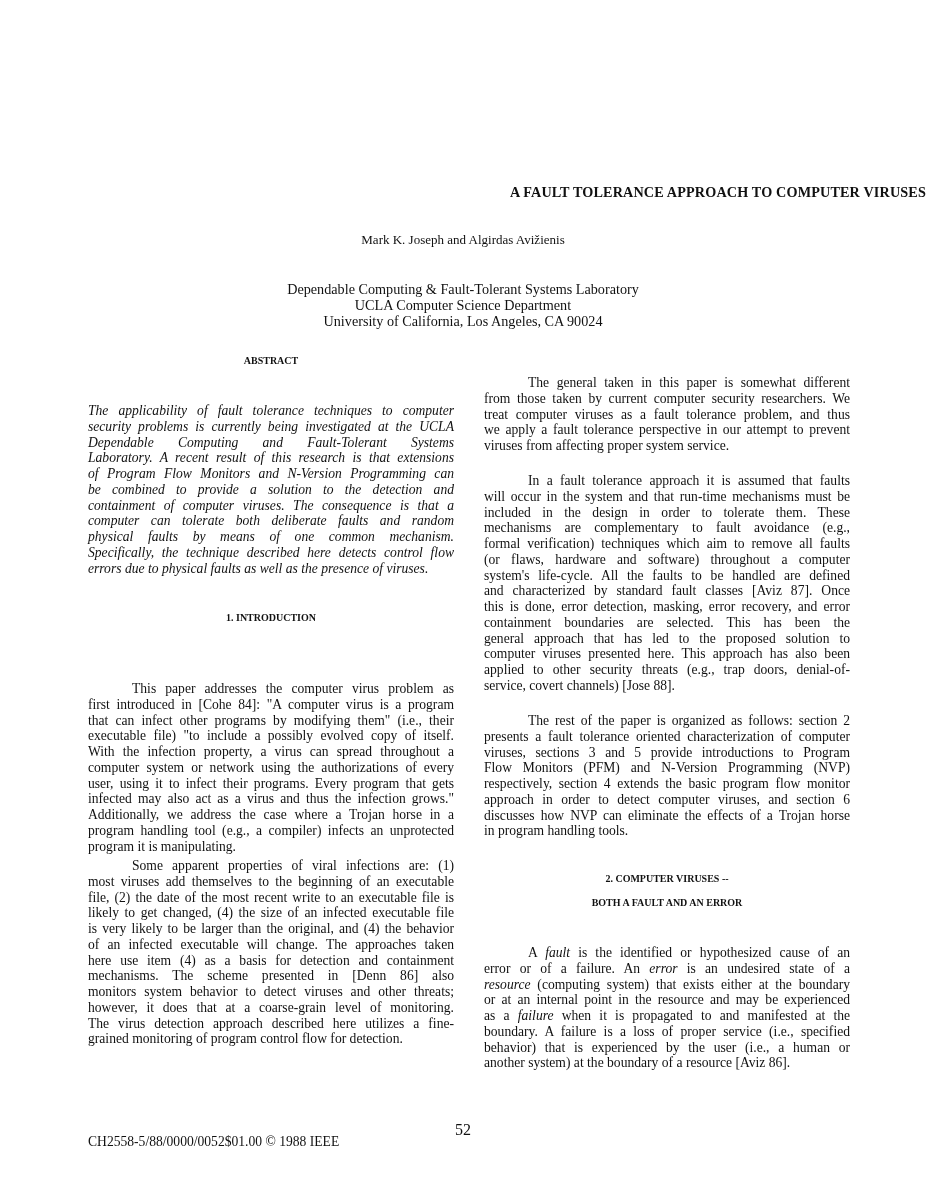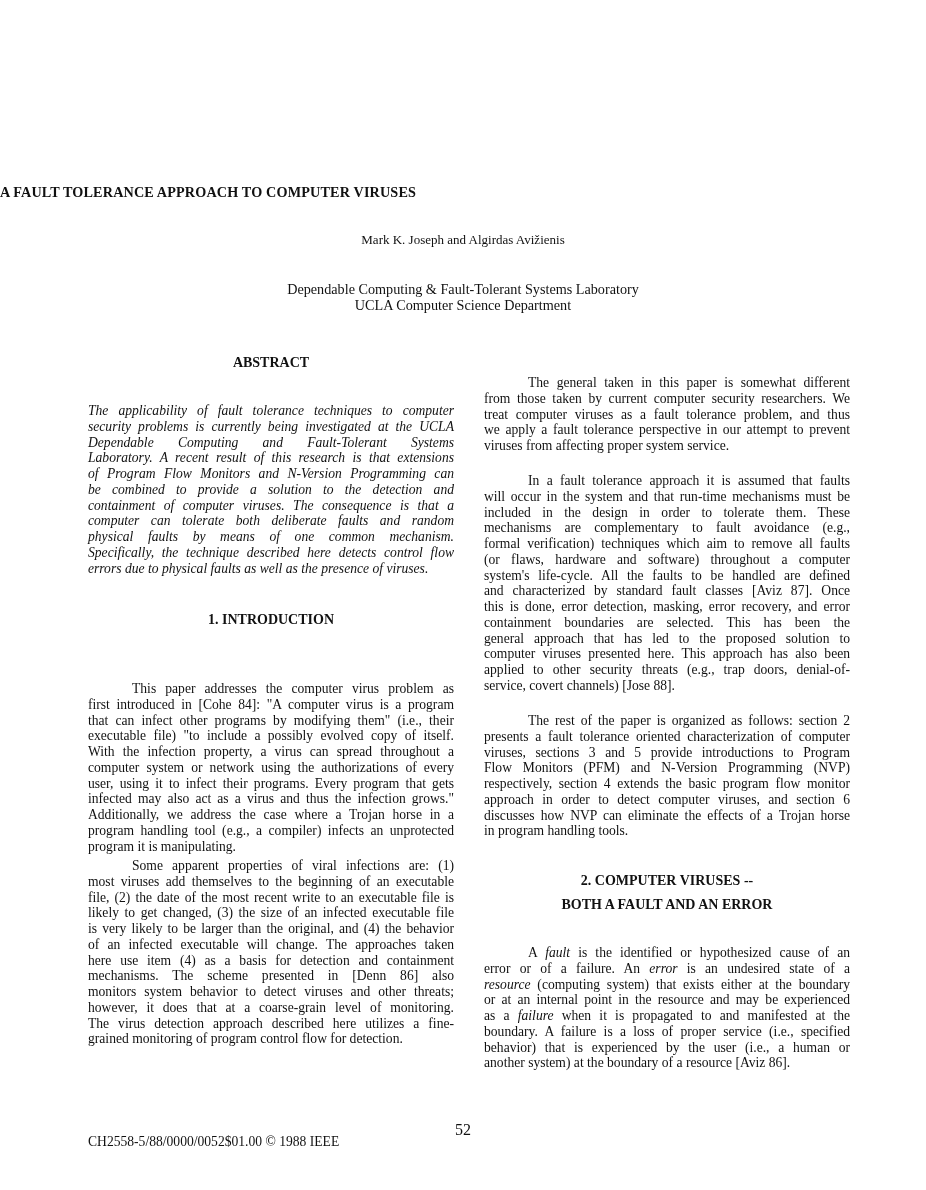--- a/index.html
+++ b/index.html
@@ -1,43 +1,44 @@
 <!DOCTYPE html>
 <html><head>
 <meta charset="utf-8">
 <style>
   html, body { margin: 0; padding: 0; background: #ffffff; }
   body { width: 926px; height: 1190px; position: relative; overflow: hidden; color: #111; font-family: "Liberation Serif", "DejaVu Serif", serif; }
   .page { position: absolute; left: 0; top: 0; width: 926px; height: 1190px; background: #fff; }
-  .title { position: absolute; left: 0; width: 926px; top: 184px; text-align: left; font-weight: bold; font-size: 14.2px; letter-spacing: 0.15px; }
+  .title { position: absolute; left: 0; width: 926px; top: 184px; text-align: right; font-weight: bold; font-size: 14.2px; letter-spacing: 0.15px; }
   .authors { position: absolute; left: 0; width: 926px; top: 232px; text-align: center; font-size: 13px; }
   .affil { position: absolute; left: 0; width: 926px; top: 281px; text-align: center; font-size: 14.2px; line-height: 16px; }
   .affil div { height: 16px; }
   .col { position: absolute; width: 366px; font-size: 13.6px; }
   .col.left { left: 88px; }
   .col.right { left: 484px; margin-top: 20px; }
-  .heading { position: absolute; text-align: center; font-weight: bold; font-size: 14px; width: 366px; }
+  .heading { position: absolute; text-align: center; font-weight: bold; font-size: 10px; width: 366px; }
   .para { position: absolute; width: 366px; line-height: 15.75px; }
   .line { display: block; height: 15.75px; white-space: nowrap; text-align: justify; text-align-last: justify; }
   .line.last { text-align-last: left; }
   .line.indent { padding-left: 44px; box-sizing: border-box; }
   .italic { font-style: italic; }
   .pagenum { position: absolute; top: 1121px; left: 455px; font-size: 16px; }
   .footer { position: absolute; top: 1134px; left: 88px; font-size: 13.6px; }
 </style>
 </head>
 <body>
 
 <div class="page">
 
   <div class="title">A FAULT TOLERANCE APPROACH TO COMPUTER VIRUSES</div>
   <div class="authors">Mark K. Joseph and Algirdas Avižienis</div>
   <div class="affil">
     <div>Dependable Computing &amp; Fault-Tolerant Systems Laboratory</div>
     <div>UCLA Computer Science Department</div>
+    <div>University of California, Los Angeles, CA 90024</div>
   </div>
 
   <div class="col left" style="top:0;height:1190px;">
     <div class="heading" style="top:355px;">ABSTRACT</div>
     <div class="para italic" style="top:403px;">
         <span class="line">The applicability of fault tolerance techniques to computer</span>
         <span class="line">security problems is currently being investigated at the UCLA</span>
         <span class="line">Dependable Computing and Fault-Tolerant Systems</span>
         <span class="line">Laboratory. A recent result of this research is that extensions</span>
         <span class="line">of Program Flow Monitors and N-Version Programming can</span>
@@ -60,21 +61,21 @@
         <span class="line">user, using it to infect their programs. Every program that gets</span>
         <span class="line">infected may also act as a virus and thus the infection grows."</span>
         <span class="line">Additionally, we address the case where a Trojan horse in a</span>
         <span class="line">program handling tool (e.g., a compiler) infects an unprotected</span>
         <span class="line last">program it is manipulating.</span>
       </div>
     <div class="para" style="top:858px;">
         <span class="line indent">Some apparent properties of viral infections are: (1)</span>
         <span class="line">most viruses add themselves to the beginning of an executable</span>
         <span class="line">file, (2) the date of the most recent write to an executable file is</span>
-        <span class="line">likely to get changed, (3) the size of an infected executable file</span>
+        <span class="line">likely to get changed, (4) the size of an infected executable file</span>
         <span class="line">is very likely to be larger than the original, and (4) the behavior</span>
         <span class="line">of an infected executable will change. The approaches taken</span>
         <span class="line">here use item (4) as a basis for detection and containment</span>
         <span class="line">mechanisms. The scheme presented in [Denn 86] also</span>
         <span class="line">monitors system behavior to detect viruses and other threats;</span>
         <span class="line">however, it does that at a coarse-grain level of monitoring.</span>
         <span class="line">The virus detection approach described here utilizes a fine-</span>
         <span class="line last">grained monitoring of program control flow for detection.</span>
       </div>
   </div>

